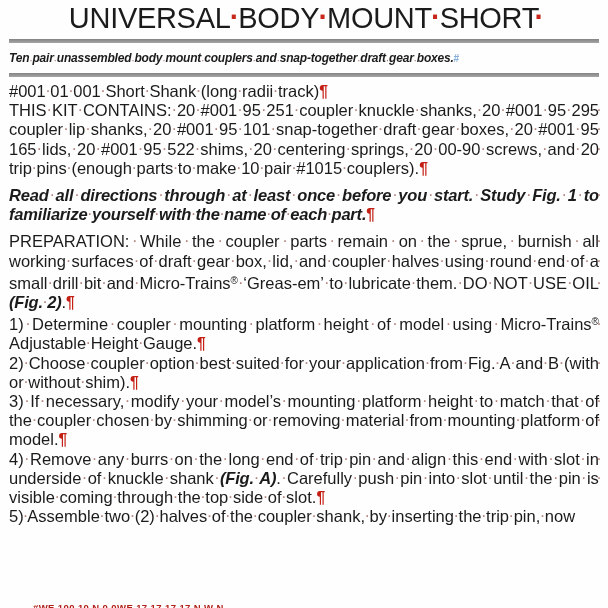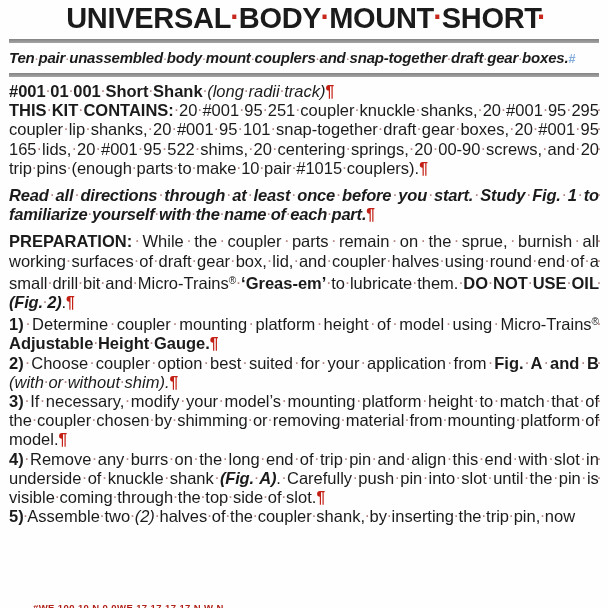--- a/index.html
+++ b/index.html
@@ -11,26 +11,26 @@
   body{width:608px;height:608px;overflow:hidden;background:var(--bg);}
   .page{
     box-sizing:border-box;width:608px;height:608px;position:relative;
     padding:2px 9px 0;background:var(--bg);color:var(--text);
     font-family:"Liberation Sans","DejaVu Sans",sans-serif;
   }
   .title{margin:0;font-size:29px;line-height:33px;font-weight:700;
          text-align:center;letter-spacing:-0.3px;}
   .rule{height:4px;background:var(--rule);margin:4px 0 5px;
         background:linear-gradient(#848484,#a5a5a5);}
-  .subtitle{margin:0;font-size:15px;line-height:20px;font-weight:700;font-style:italic;}
+  .subtitle{margin:0;font-size:12px;line-height:20px;font-weight:700;font-style:italic;}
   .para{margin:0;font-size:16.5px;line-height:19.2px;text-align:justify;}
   .mt{margin-top:8px;}
   .run{white-space:inherit;}
-  .run.b{font-weight:700;margin-top:16px;}
-  .run.i{font-style:italic;}
+  .run.b{font-weight:400;margin-top:16px;}
+  .run.i{}
   .run.bi{font-weight:700;font-style:italic;letter-spacing:-0.2px;}
   .run.sup{font-size:10px;vertical-align:5px;}
   .run.mark-red{color:var(--mark_red);font-weight:700;font-style:normal;font-size:0.95em;}
   .run.mark-blue{color:var(--mark_blue);font-weight:700;font-style:normal;font-size:0.85em;}
   .title .run.mark-red{font-size:1em;}
   .sp{position:relative;}
   .sp::before{
     content:"\00B7";position:absolute;left:50%;top:-1px;transform:translateX(-50%);
     color:var(--dot_body);font-style:normal;font-weight:400;
   }

